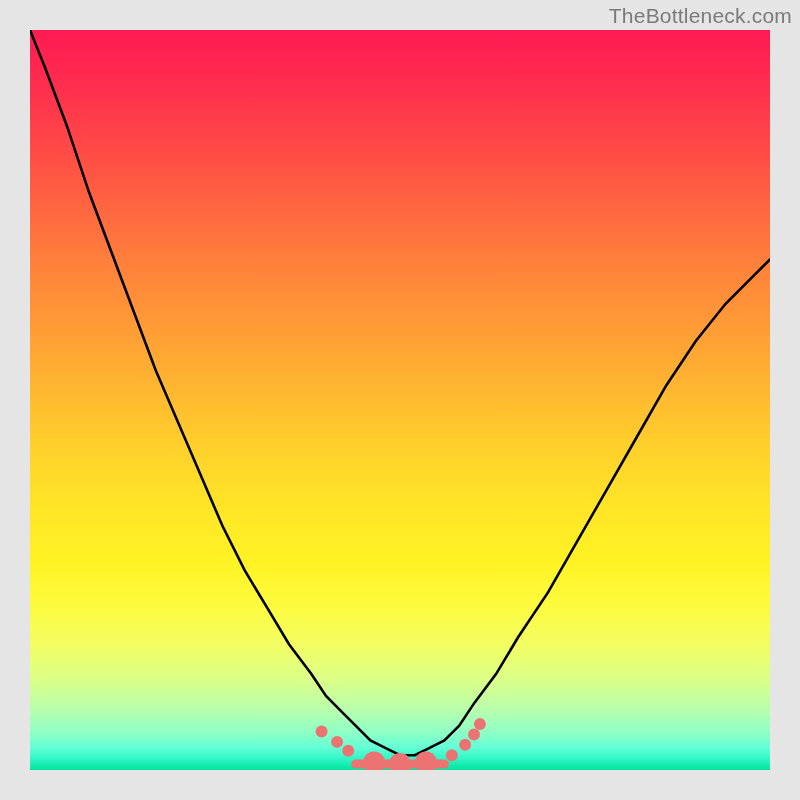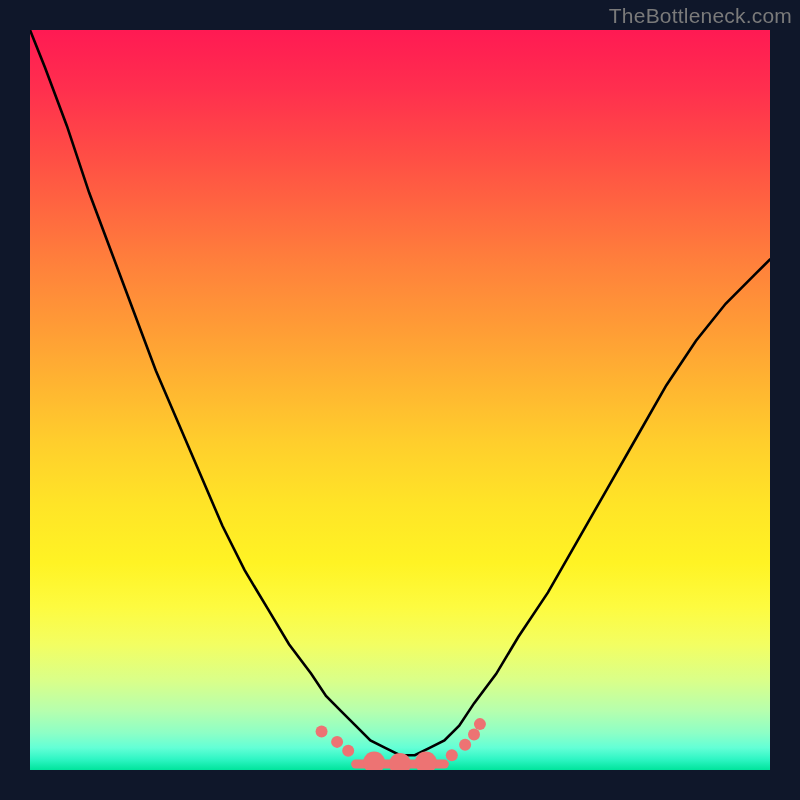--- a/index.html
+++ b/index.html
@@ -10,21 +10,21 @@
     background: #000;
     overflow: hidden;
     font-family: Arial, Helvetica, sans-serif;
   }
   .frame {
     position: absolute;
     left: 0;
     top: 0;
     width: 800px;
     height: 800px;
-    background: #0f172a;
+    background: #e5e5e5;
   }
   .plot-area {
     position: absolute;
     left: 30px;
     top: 30px;
     width: 740px;
     height: 740px;
     
     background: linear-gradient(
       to bottom,

